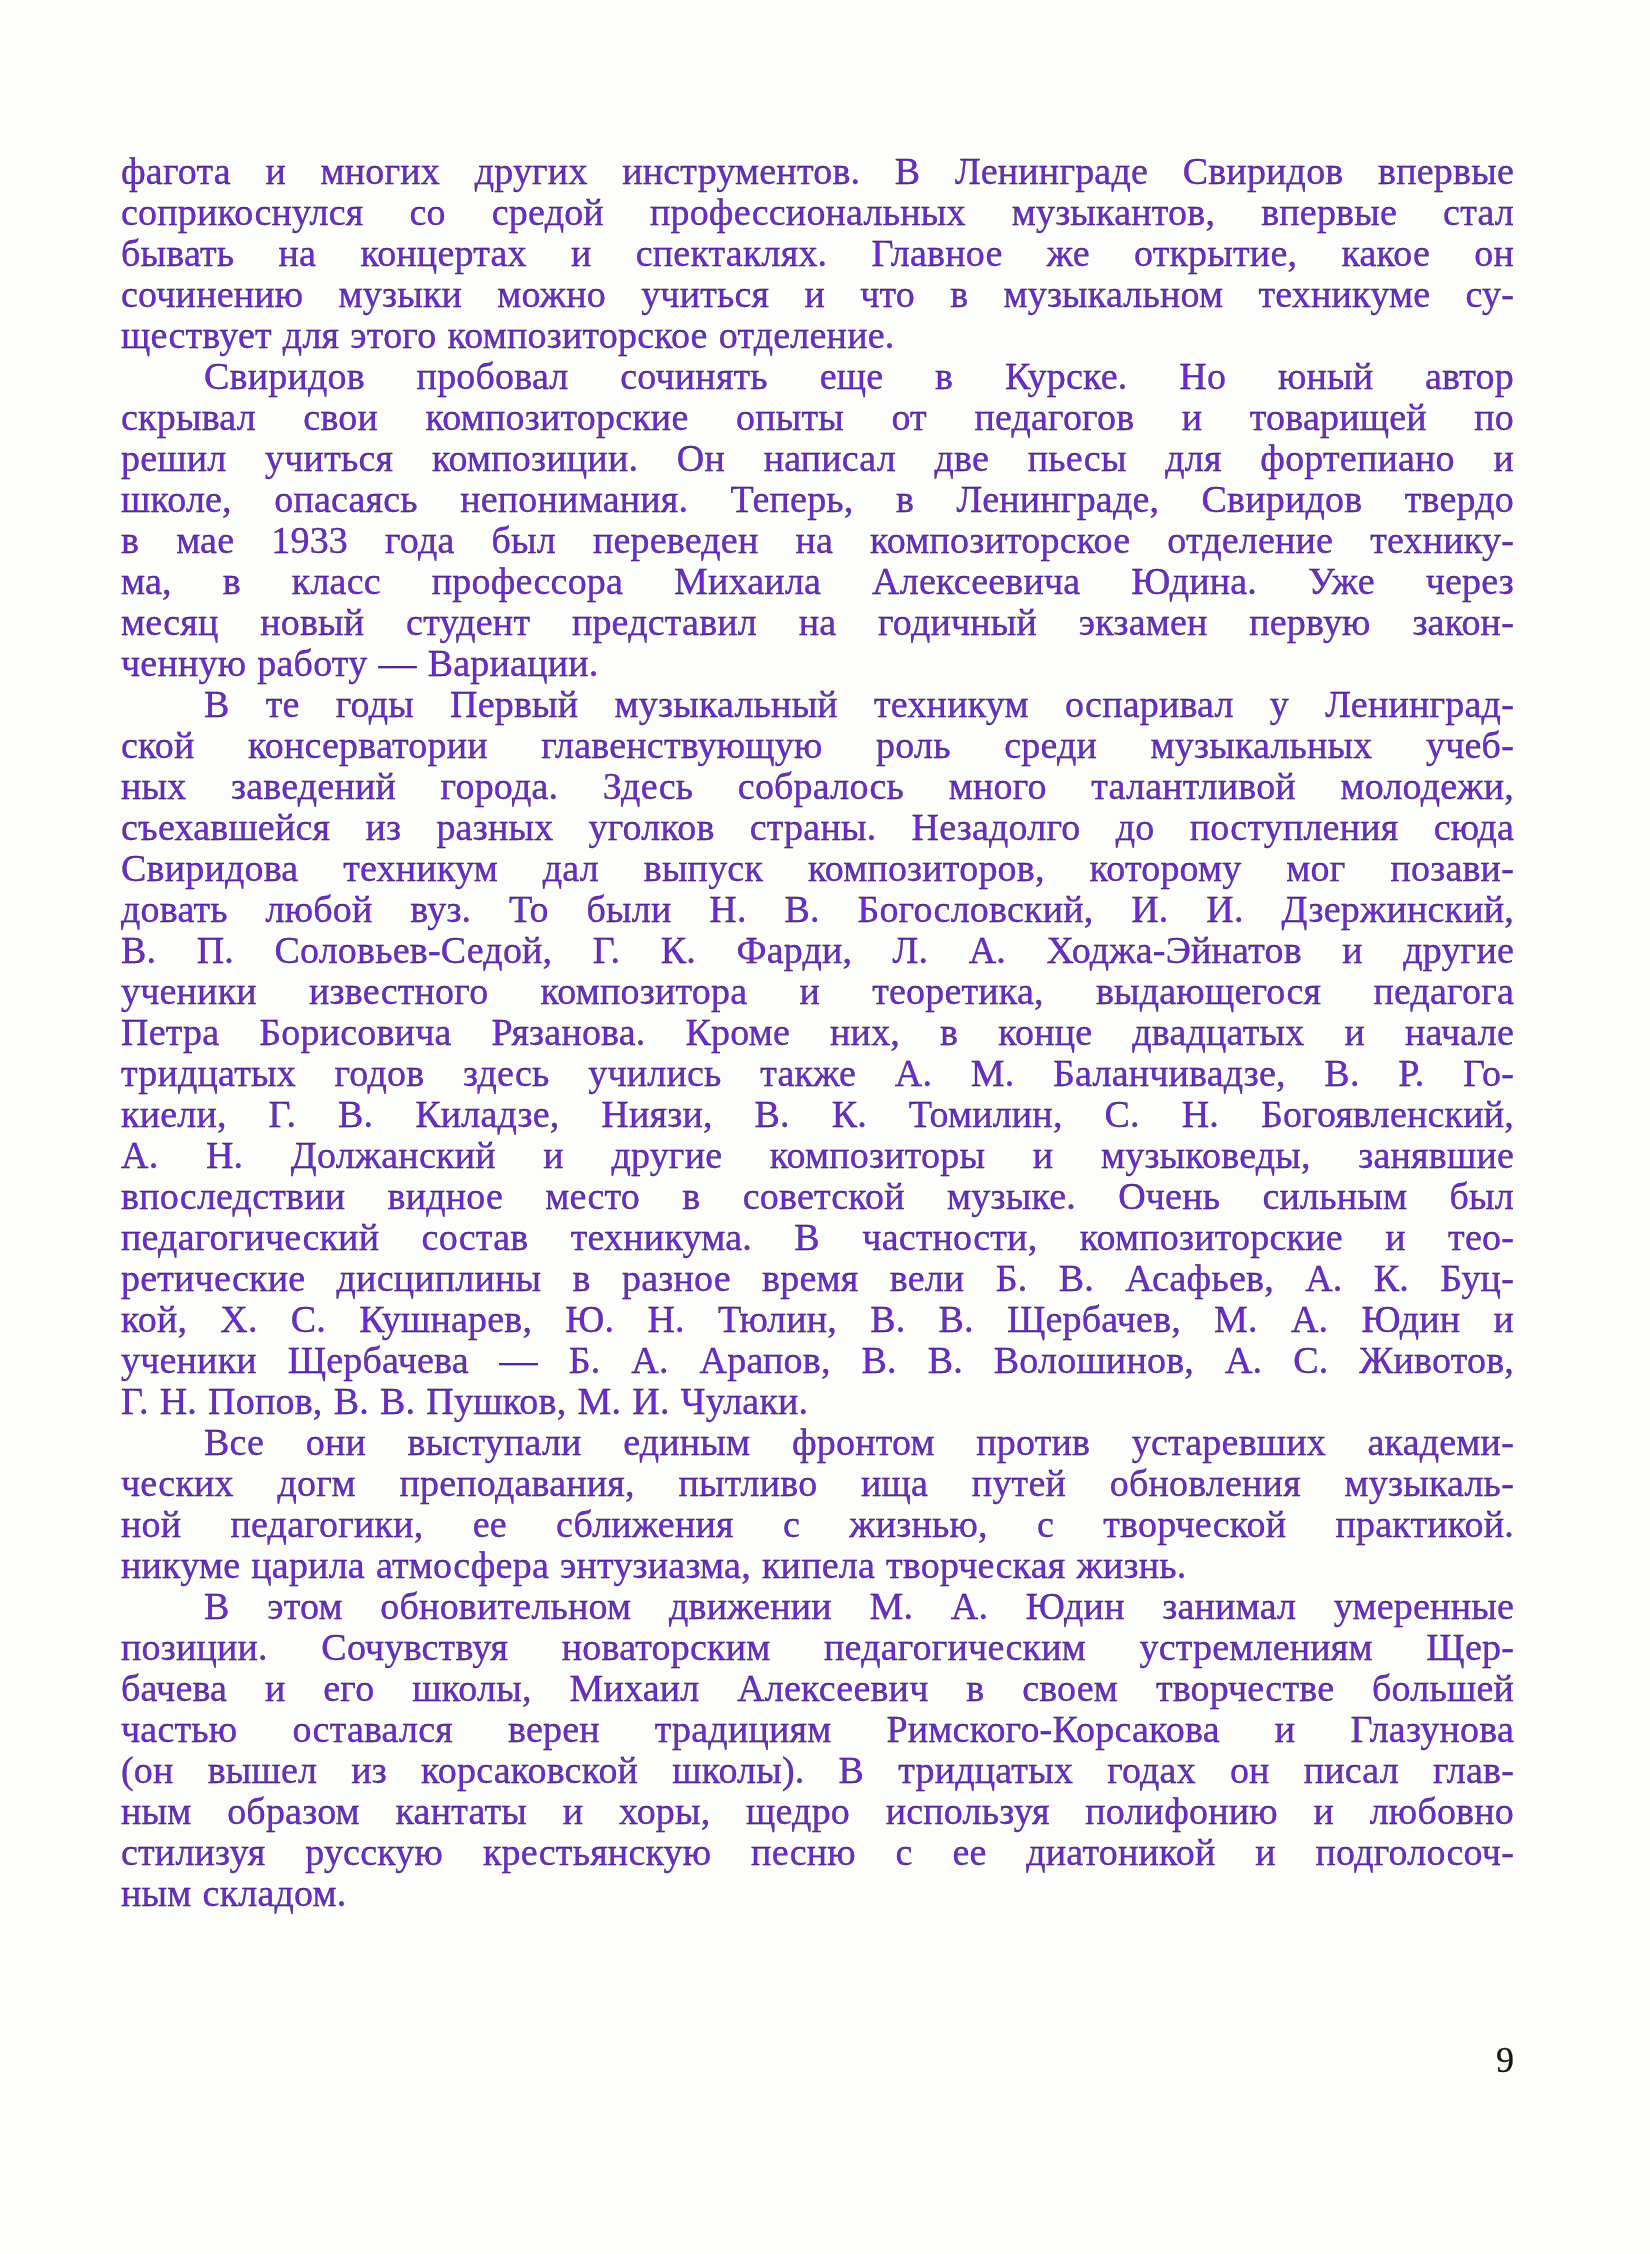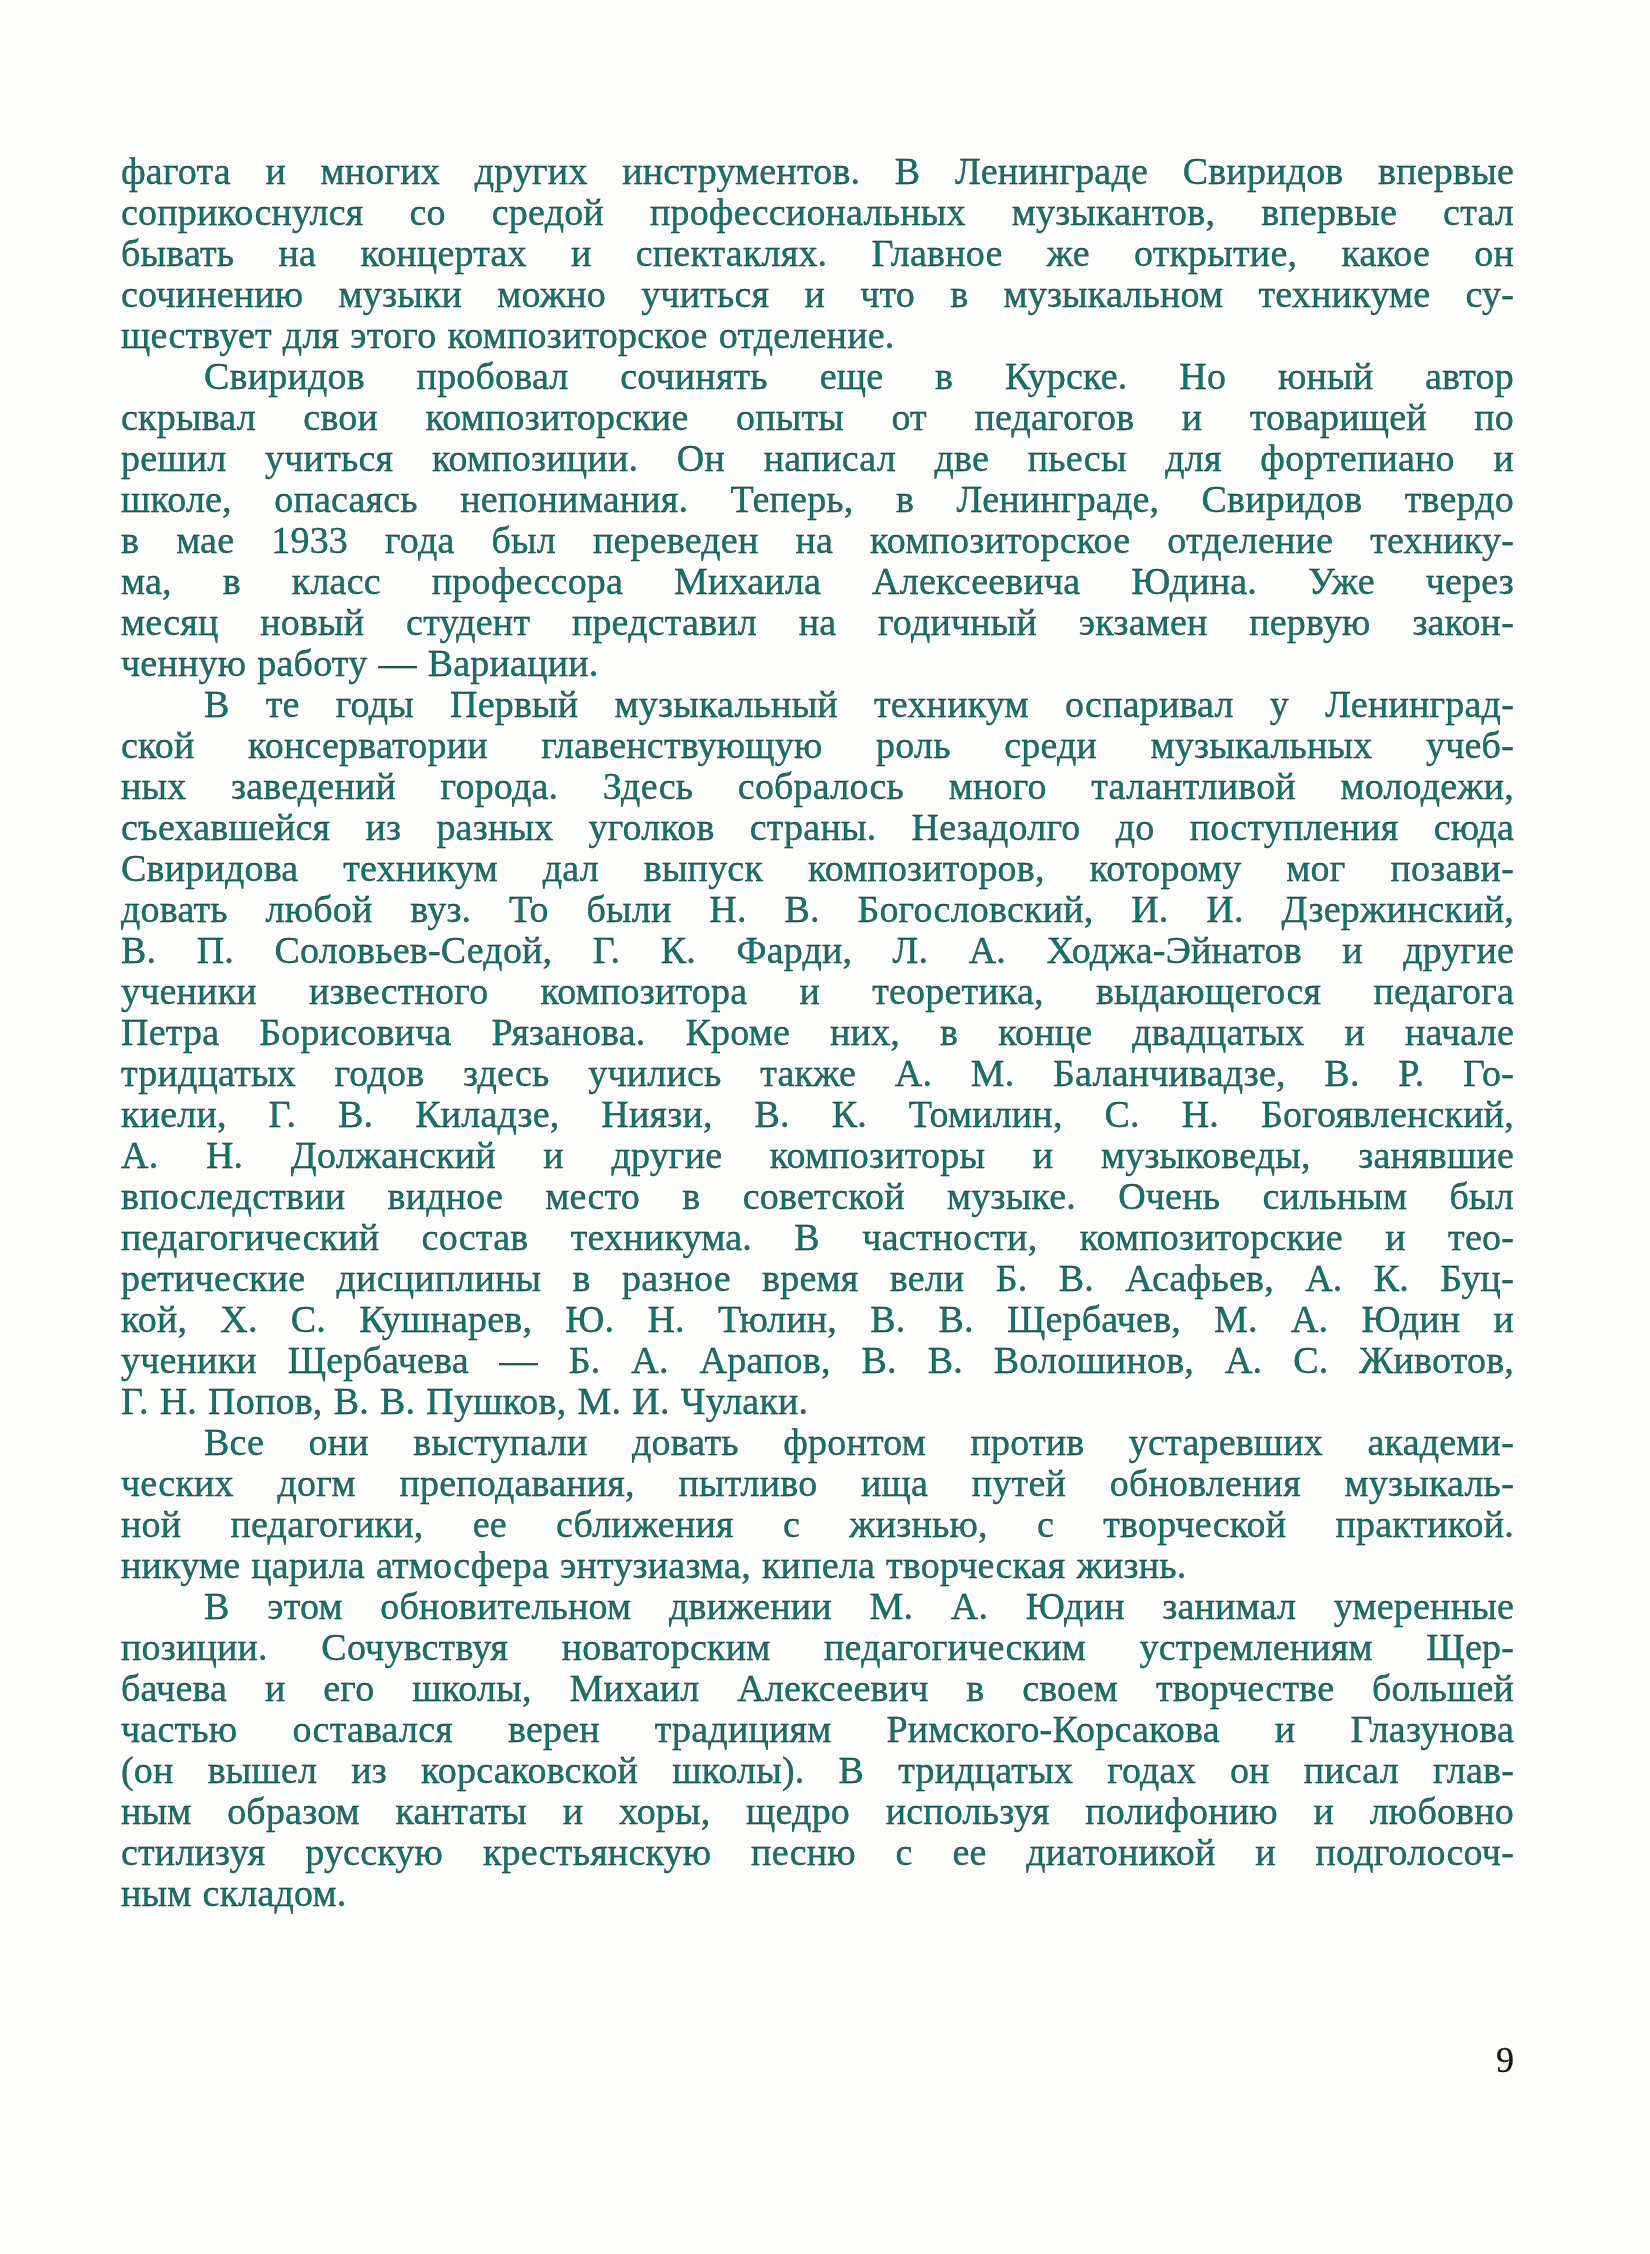--- a/index.html
+++ b/index.html
@@ -17,21 +17,21 @@
   .page {
     position: absolute;
     inset: 0;
     background: #fdfdfb;
   }
   .text-block {
     position: absolute;
     left: 121px;
     top: 151px;
     width: 1393px;
-    color: #0f766e;
+    color: #6d28d9;
     -webkit-text-stroke: 0.3px #171411;
   }
   .para {
     margin: 0;
     padding: 0;
   }
   .line {
     font-size: 38px;
     line-height: 41px;
     text-align: justify;
@@ -94,21 +94,21 @@
         <div class="line">киели, Г. В. Киладзе, Ниязи, В. К. Томилин, С. Н. Богоявленский,</div>
         <div class="line">А. Н. Должанский и другие композиторы и музыковеды, занявшие</div>
         <div class="line">впоследствии видное место в советской музыке. Очень сильным был</div>
         <div class="line">педагогический состав техникума. В частности, композиторские и тео-</div>
         <div class="line">ретические дисциплины в разное время вели Б. В. Асафьев, А. К. Буц-</div>
         <div class="line">кой, Х. С. Кушнарев, Ю. Н. Тюлин, В. В. Щербачев, М. А. Юдин и</div>
         <div class="line">ученики Щербачева — Б. А. Арапов, В. В. Волошинов, А. С. Животов,</div>
         <div class="line last">Г. Н. Попов, В. В. Пушков, М. И. Чулаки.</div>
       </div>
       <div class="para indent">
-        <div class="line">Все они выступали довать фронтом против устаревших академи-</div>
+        <div class="line">Все они выступали единым фронтом против устаревших академи-</div>
         <div class="line">ческих догм преподавания, пытливо ища путей обновления музыкаль-</div>
         <div class="line">ной педагогики, ее сближения с жизнью, с творческой практикой.</div>
         <div class="line last">никуме царила атмосфера энтузиазма, кипела творческая жизнь.</div>
       </div>
       <div class="para indent">
         <div class="line">В этом обновительном движении М. А. Юдин занимал умеренные</div>
         <div class="line">позиции. Сочувствуя новаторским педагогическим устремлениям Щер-</div>
         <div class="line">бачева и его школы, Михаил Алексеевич в своем творчестве большей</div>
         <div class="line">частью оставался верен традициям Римского-Корсакова и Глазунова</div>
         <div class="line">(он вышел из корсаковской школы). В тридцатых годах он писал глав-</div>

